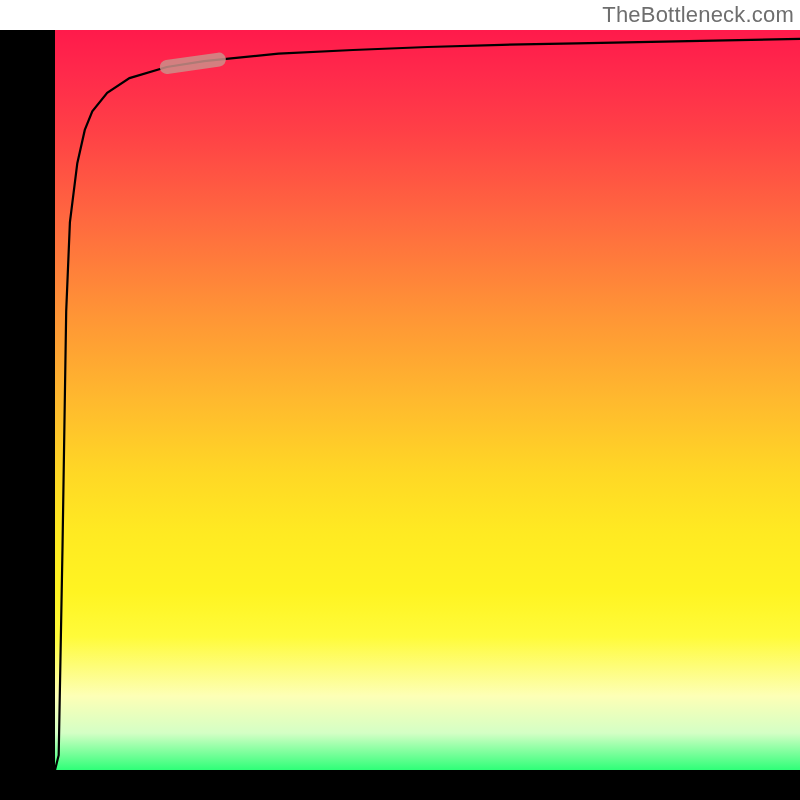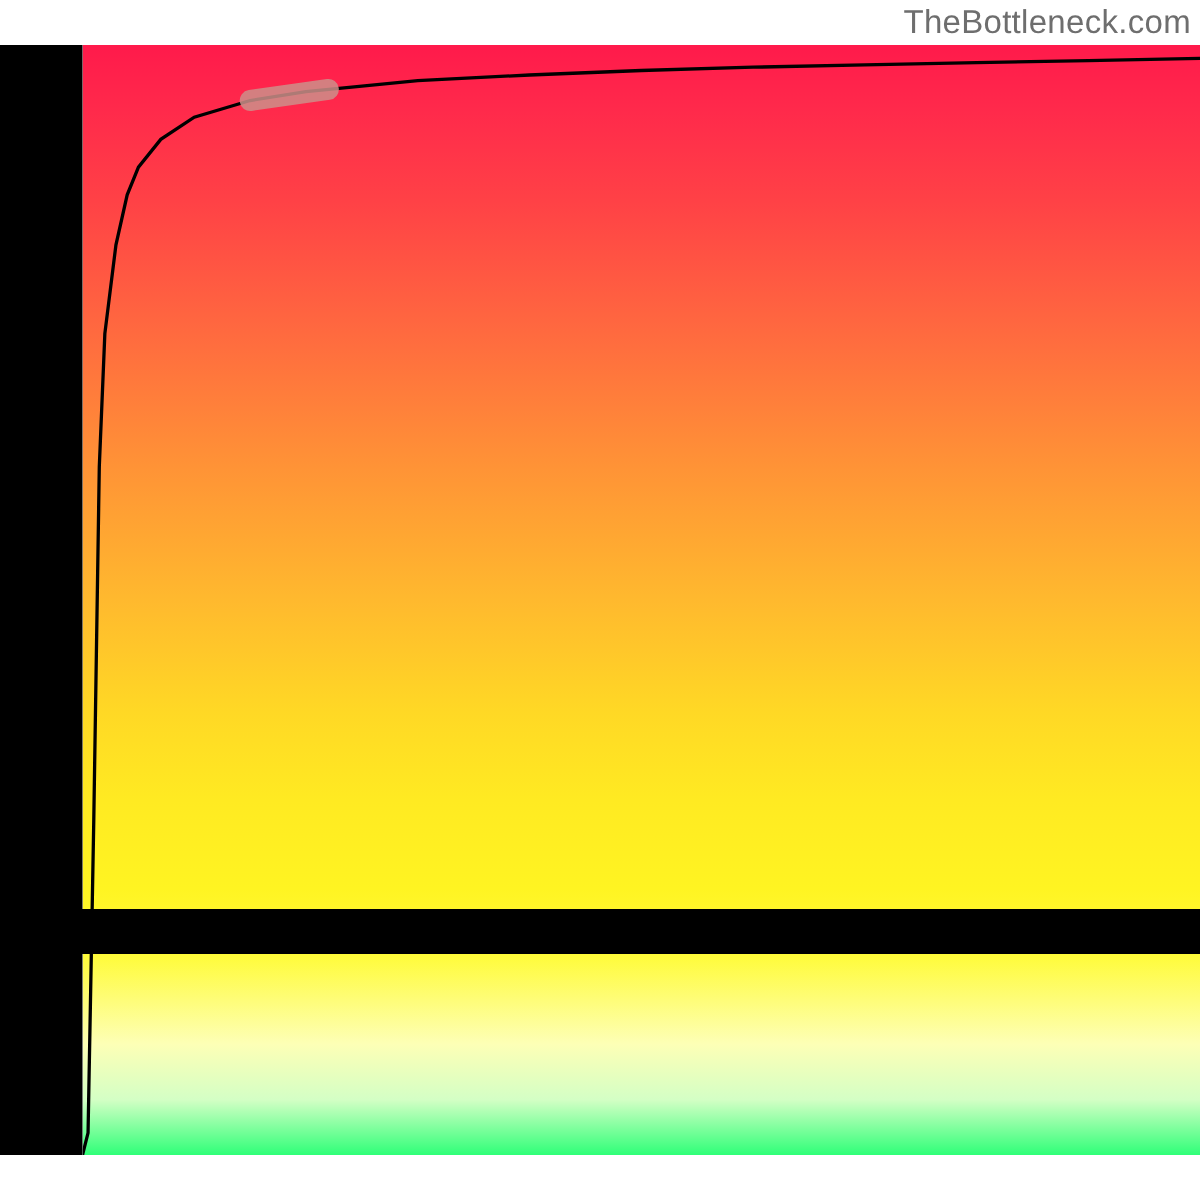--- a/index.html
+++ b/index.html
@@ -7,21 +7,21 @@
     padding: 0;
     width: 800px;
     height: 800px;
     background: #ffffff;
     overflow: hidden;
     font-family: Arial, Helvetica, sans-serif;
   }
   .container {
     position: relative;
     width: 800px;
-    height: 636px;
+    height: 800px;
   }
   .watermark {
     position: absolute;
     top: 2px;
     right: 6px;
     color: #6e6e6e;
     font-size: 22px;
     font-weight: 400;
     letter-spacing: 0.2px;
     z-index: 30;

